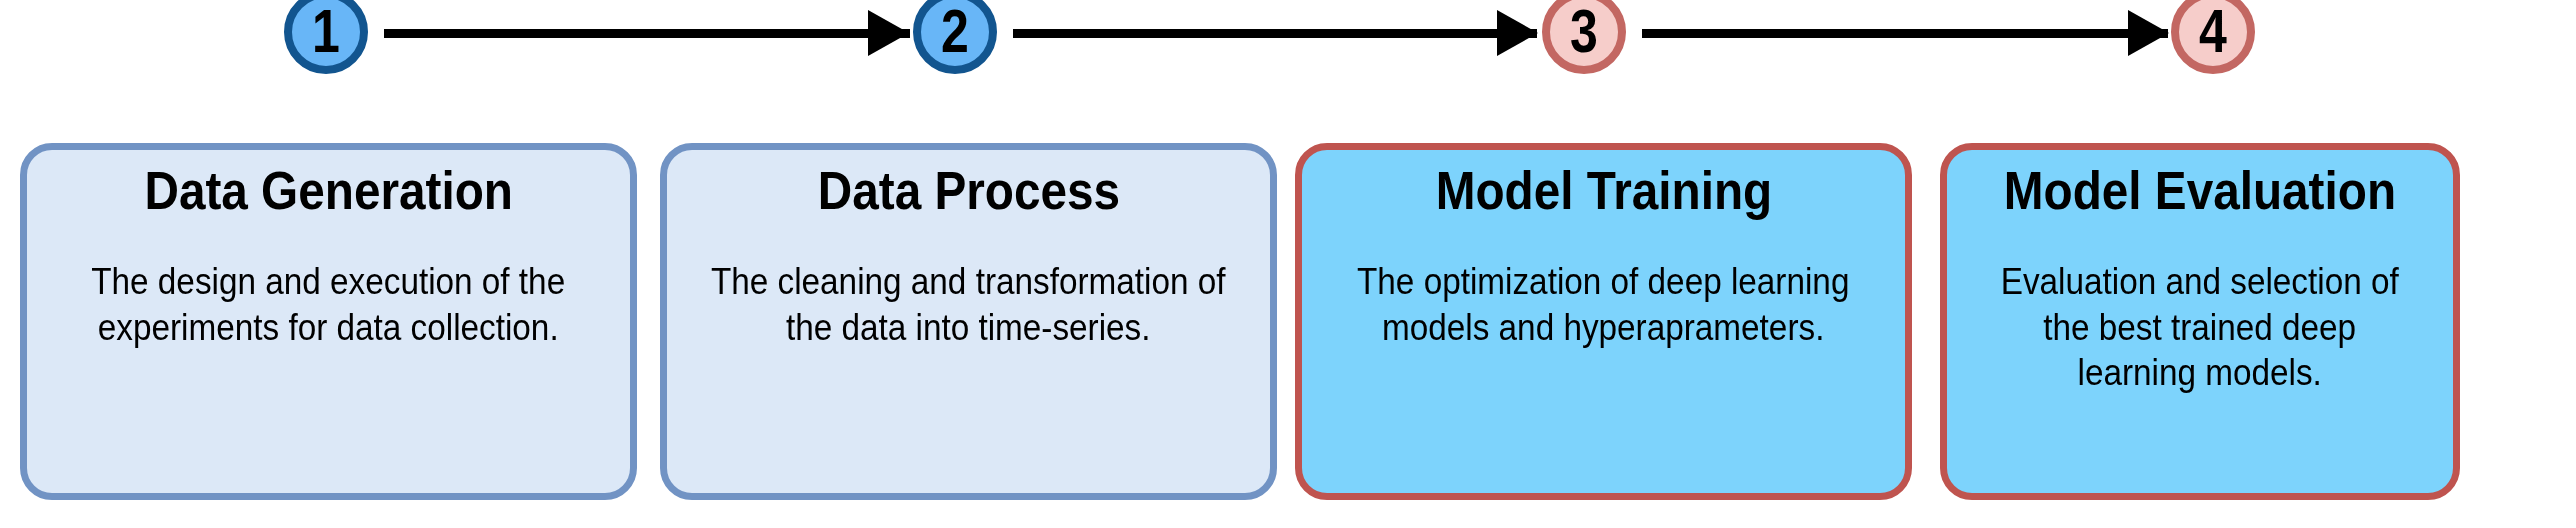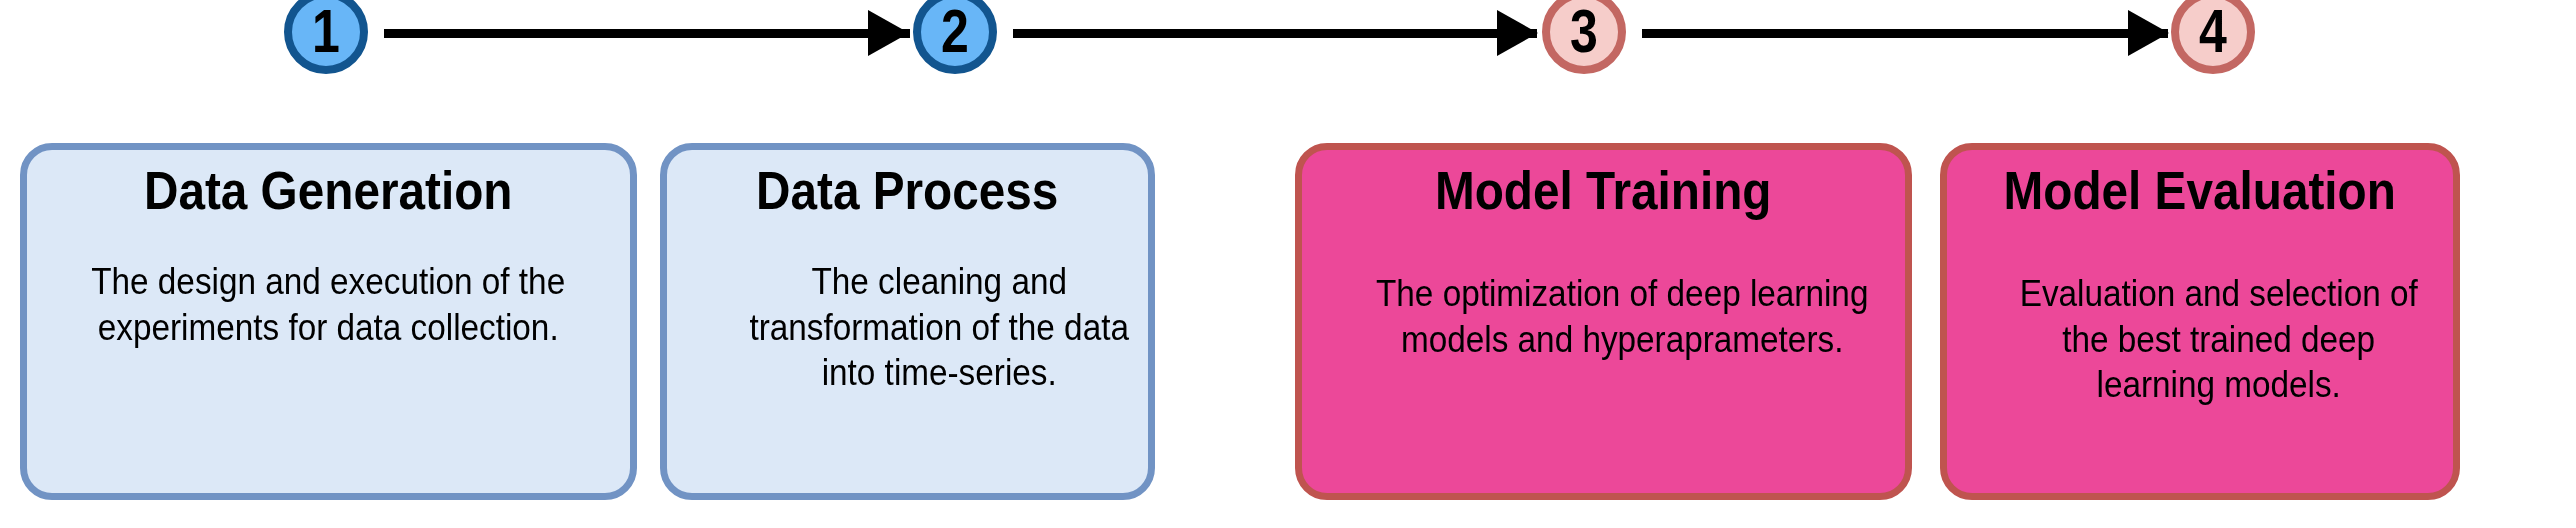--- a/index.html
+++ b/index.html
@@ -82,30 +82,30 @@
     position: absolute;
     top: 143px;
     height: 357px;
     box-sizing: border-box;
     border-width: 7.2px;
     border-style: solid;
     border-radius: 32px;
     padding: 8px 14.3px 9.6px 14.3px;
     display: flex;
     flex-direction: column;
+    align-items: center;
     overflow: hidden;
   }
   .box-blue {
     border-color: #7193c4;
     background: #dce8f7;
   }
   .box-red {
     border-color: #bf544f;
-    background: #ec4899;
-    gap: 12px;
+    background: #7dd3fc;
   }
   .stage-title {
     font-family: "Liberation Sans", sans-serif;
     font-weight: bold;
     font-size: 53px;
     line-height: 1.05;
     color: #000000;
     text-align: center;
     transform: scaleX(0.90);
     white-space: nowrap;
@@ -154,21 +154,21 @@
     <div class="node-circle node-red" style="left:2171px;">
       <span class="node-num">4</span>
     </div>
   </div>
 
   <div class="stage-box box-blue" style="left:20px; width:617px;">
     <div class="stage-title">Data Generation</div>
     <div class="stage-desc">The design and execution of the experiments for data collection.</div>
   </div>
 
-  <div class="stage-box box-blue" style="left:660px; width:495px;">
+  <div class="stage-box box-blue" style="left:660px; width:617px;">
     <div class="stage-title">Data Process</div>
     <div class="stage-desc" style="padding:0 32px;">The cleaning and transformation of the data into time-series.</div>
   </div>
 
   <div class="stage-box box-red" style="left:1295px; width:617px;">
     <div class="stage-title">Model Training</div>
     <div class="stage-desc" style="padding:0 19px;">The optimization of deep learning models and hyperaprameters.</div>
   </div>
 
   <div class="stage-box box-red" style="left:1940px; width:520px;">

